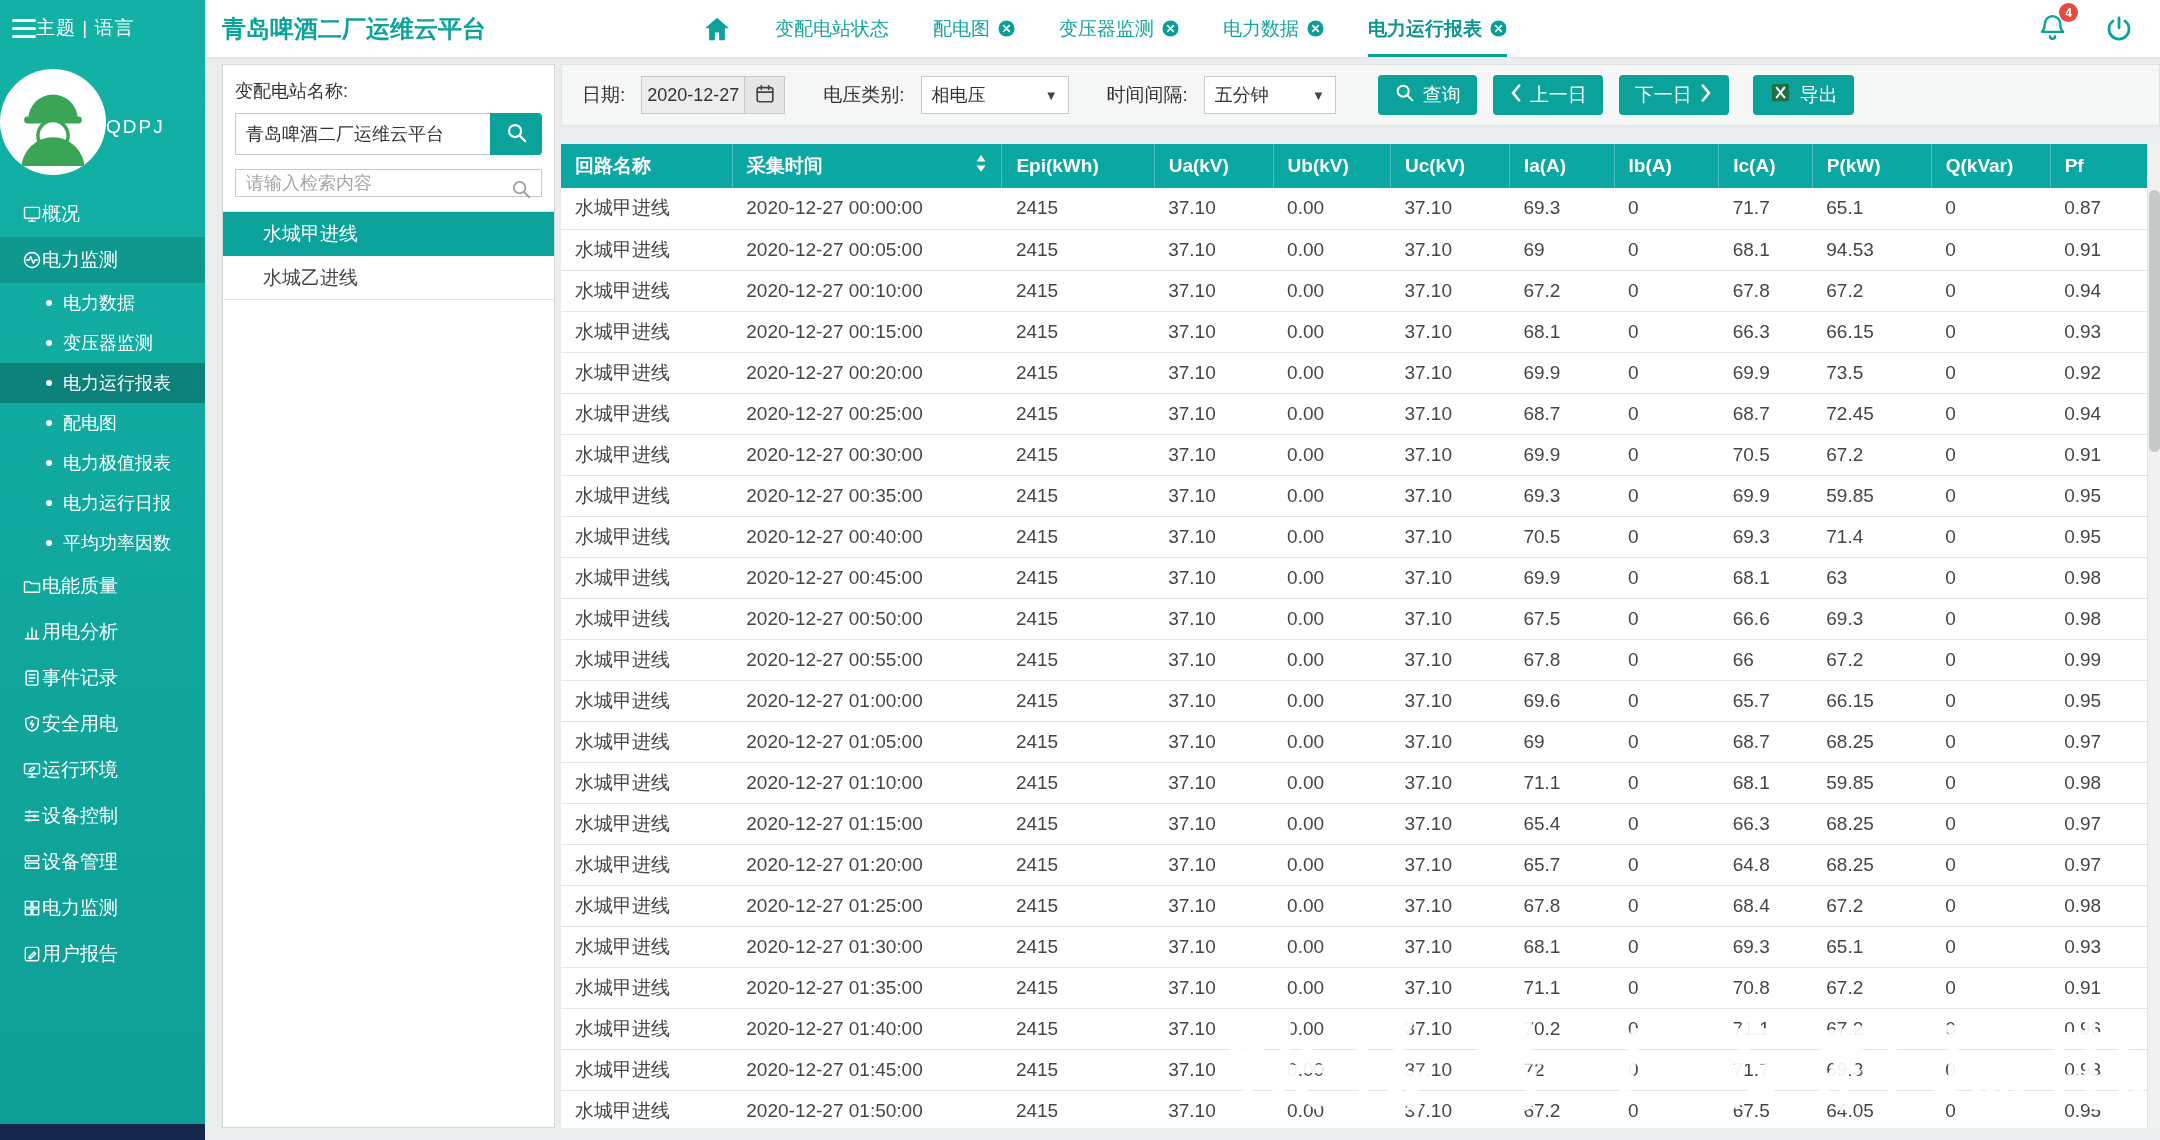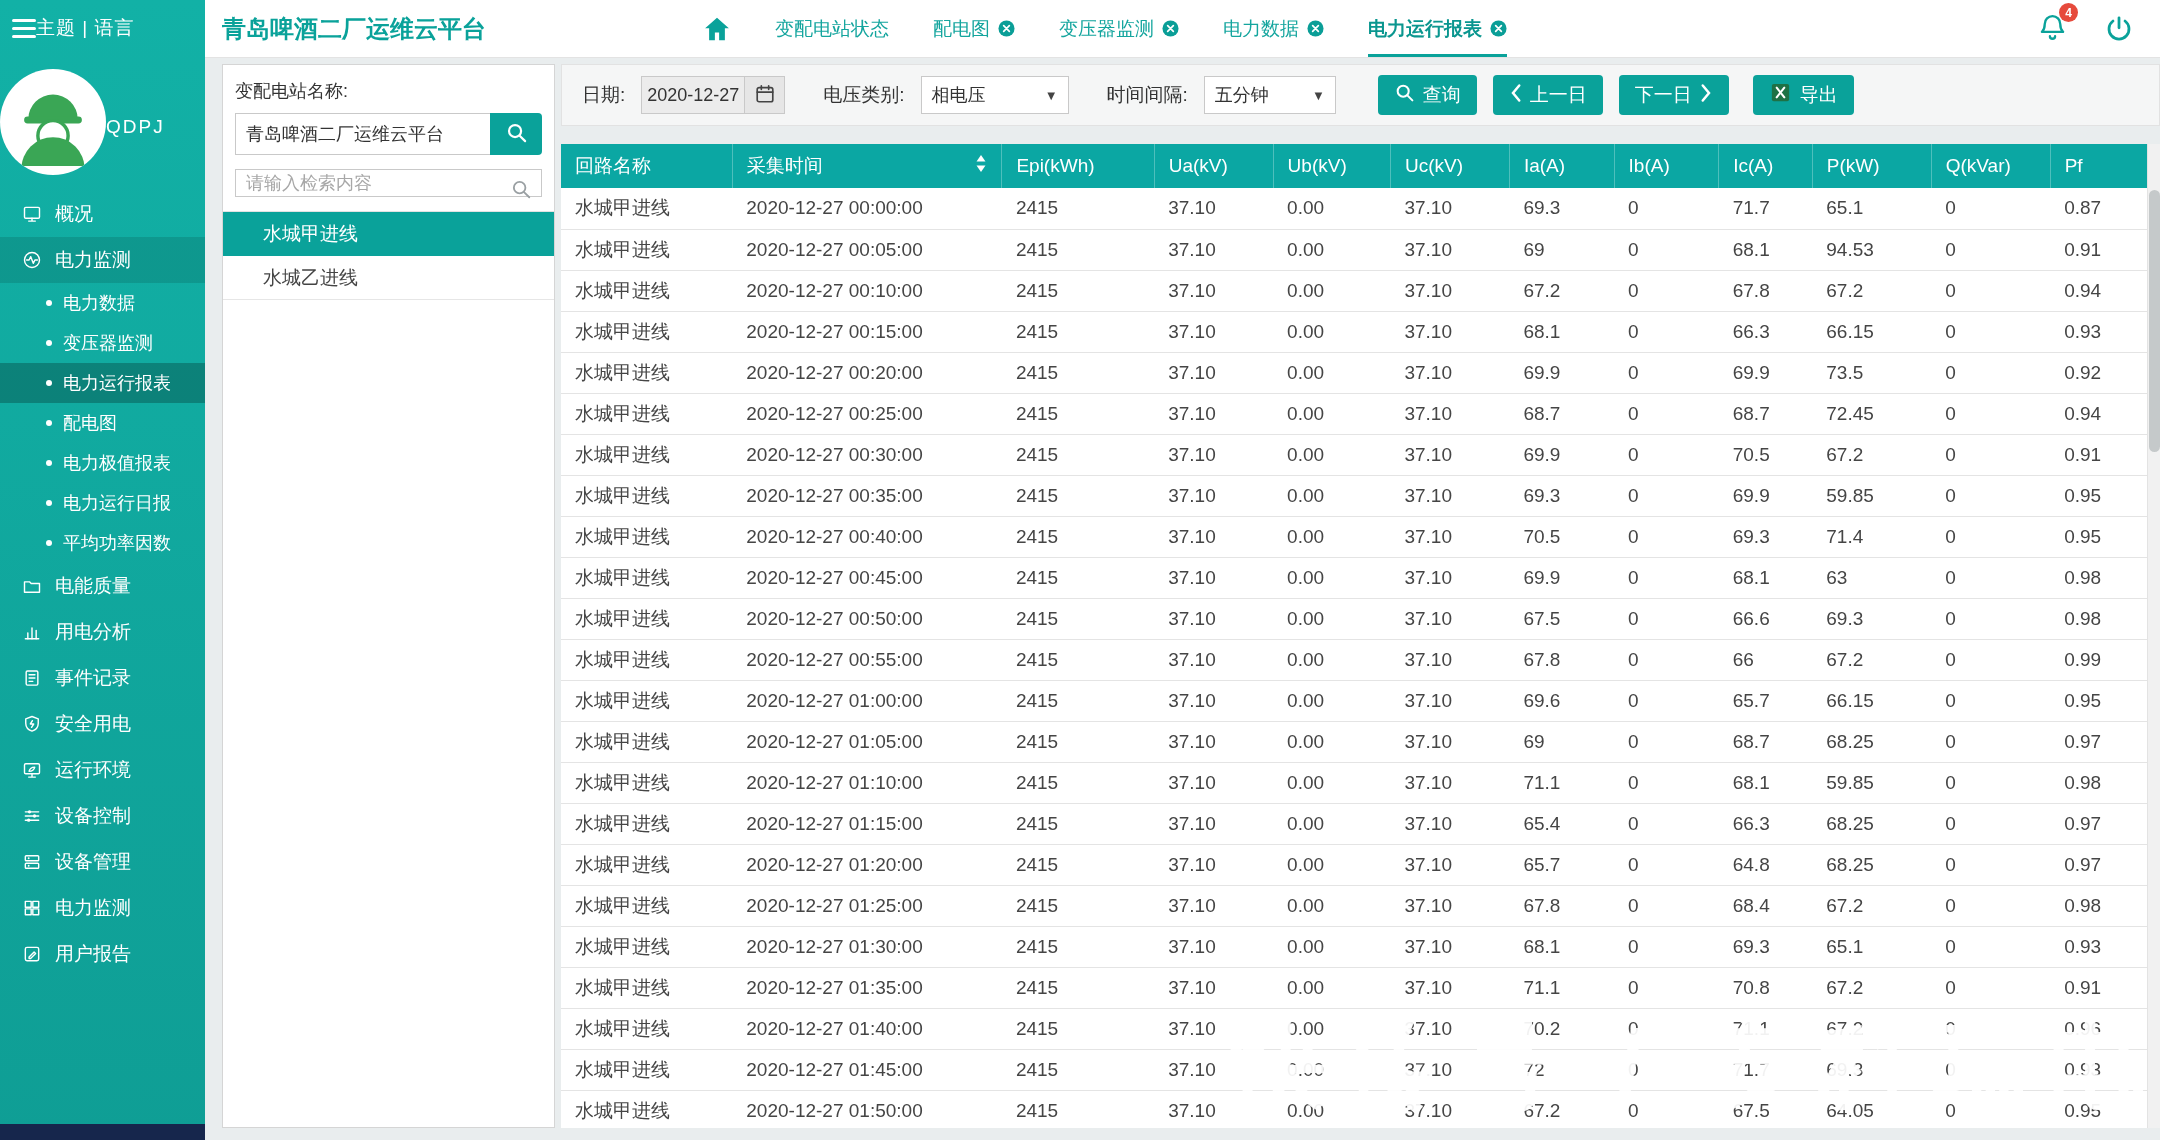--- a/index.html
+++ b/index.html
@@ -10,21 +10,21 @@
   
   .sidebar{flex:0 0 205px;width:205px;background:linear-gradient(180deg,#12b1a6 0%,#0f9e95 100%);color:#fff;display:flex;flex-direction:column;position:relative}
   .sb-top{display:flex;align-items:center;gap:0;padding:15px 12px 8px}
   .hamburger{display:inline-flex;flex-direction:column;gap:5px;cursor:pointer}
   .hamburger i{display:block;width:24px;height:3px;background:#fff;border-radius:2px}
   .sb-top-label{font-size:19px;letter-spacing:1px;cursor:pointer}
   .avatar-wrap{display:flex;flex-direction:row;align-items:center;margin-top:20px}
   .avatar{width:106px;height:106px;border-radius:50%;background:#fff;display:flex;align-items:center;justify-content:center;overflow:hidden}
   .avatar-label{margin-top:10px;font-size:19px;letter-spacing:2px}
   .menu{margin-top:16px;flex:1;overflow:hidden}
-  .menu-item{display:flex;align-items:center;gap:13px;height:46px;padding-left:22px;font-size:19px;cursor:pointer;white-space:nowrap}
+  .menu-item{display:flex;align-items:center;height:46px;padding-left:22px;font-size:19px;cursor:pointer;white-space:nowrap}
   .menu-item.active{background:rgba(0,0,0,.12)}
   .mi-icon{display:inline-flex;color:#fff}
   .submenu-item{display:flex;align-items:center;gap:11px;height:40px;padding-left:46px;font-size:18px;cursor:pointer;white-space:nowrap}
   .submenu-item.active{background:rgba(0,0,0,.24)}
   .dot{width:6px;height:6px;border-radius:50%;background:#fff;flex:0 0 6px}
   .sb-bottom{position:absolute;left:0;bottom:0;width:100%;height:16px;background:#16264c}
 
   
   .main{flex:1;display:flex;flex-direction:column;min-width:0}
   .topbar{flex:0 0 58px;height:58px;background:#fff;border-bottom:1px solid #e3e3e3;display:flex;align-items:center;padding:0 26px 0 17px}
@@ -63,21 +63,21 @@
   .cal-btn{width:40px;height:38px;border:1px solid #c9c9c9;border-left:none;background:#e6e6e6;display:flex;align-items:center;justify-content:center;cursor:pointer}
   .select{display:flex;align-items:center;justify-content:space-between;width:148px;height:38px;background:#fff;border:1px solid #c9c9c9;padding:0 10px;font-size:18px;color:#333;cursor:pointer}
   .select.small{width:132px}
   .caret{font-size:13px;color:#444}
   .btn{display:inline-flex;align-items:center;gap:8px;height:40px;padding:0 16px;background:#0aa29a;color:#fff;border:none;border-radius:4px;font-size:19px;cursor:pointer;white-space:nowrap;font-family:inherit}
   .btn.query{margin-left:26px}
   .btn.export{margin-left:8px}
 
   .table-area{position:relative;flex:1;margin-top:18px;background:#fff;overflow:hidden}
   table{border-collapse:collapse;width:calc(100% - 13px);table-layout:fixed}
-  thead th{background:#0ba7a3;color:#fff;font-size:19px;font-weight:400;height:44px;text-align:left;padding-left:14px;border-right:1px solid rgba(255,255,255,.28)}
+  thead th{background:#0ba7a3;color:#fff;font-size:19px;font-weight:700;height:44px;text-align:left;padding-left:14px;border-right:1px solid rgba(255,255,255,.28)}
   thead th:last-child{border-right:none}
   .th-flex{display:flex;align-items:center;justify-content:space-between;padding-right:14px}
   tbody td{font-size:19px;color:#454545;height:41px;padding-left:14px;border-bottom:1px solid #e4e4e4;white-space:nowrap;overflow:hidden}
   .vscroll{position:absolute;top:0;right:0;width:13px;height:100%;background:#f1f1f1;border-left:1px solid #e3e3e3}
   .vthumb{position:absolute;top:46px;left:1px;width:11px;height:262px;background:#c5c9ca;border-radius:6px;cursor:grab}
   .watermark{position:absolute;left:669px;top:858px;font-size:96px;font-weight:700;letter-spacing:18px;color:#fff;opacity:.93;white-space:nowrap;pointer-events:none;z-index:6}
 </style>
 </head>
 <body>
 

